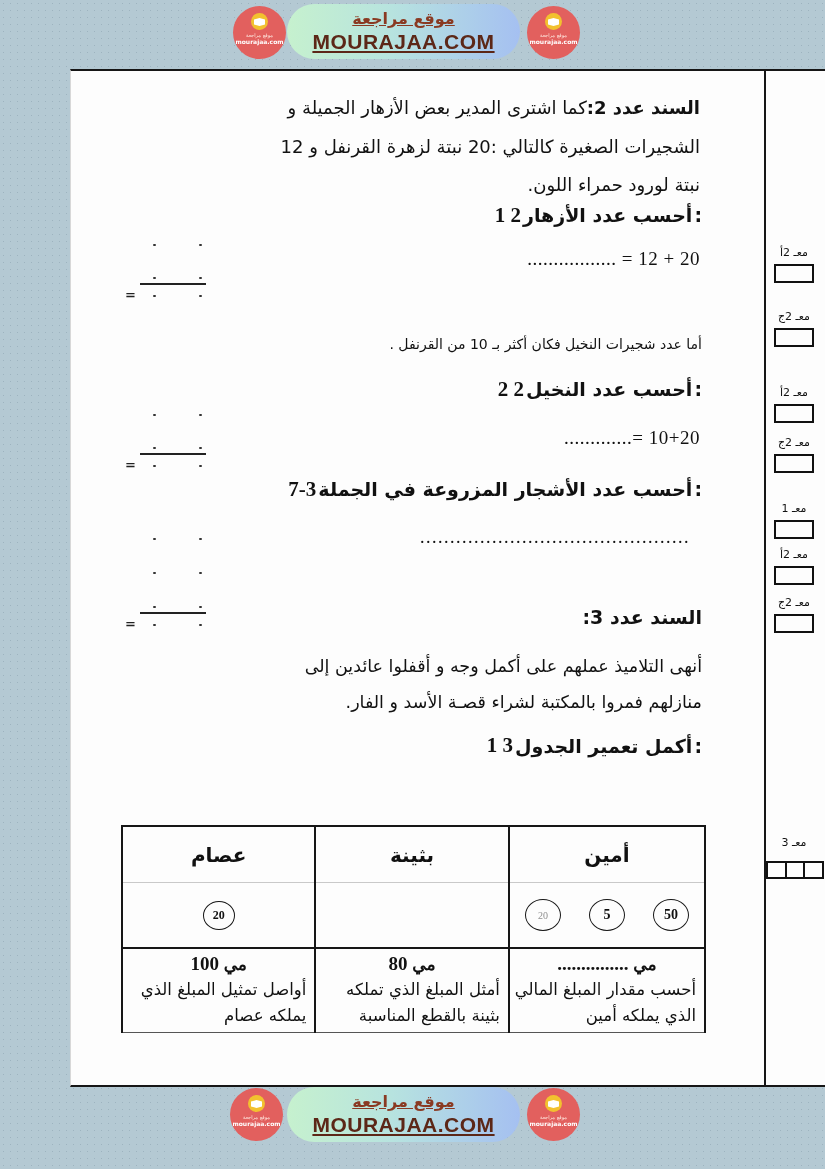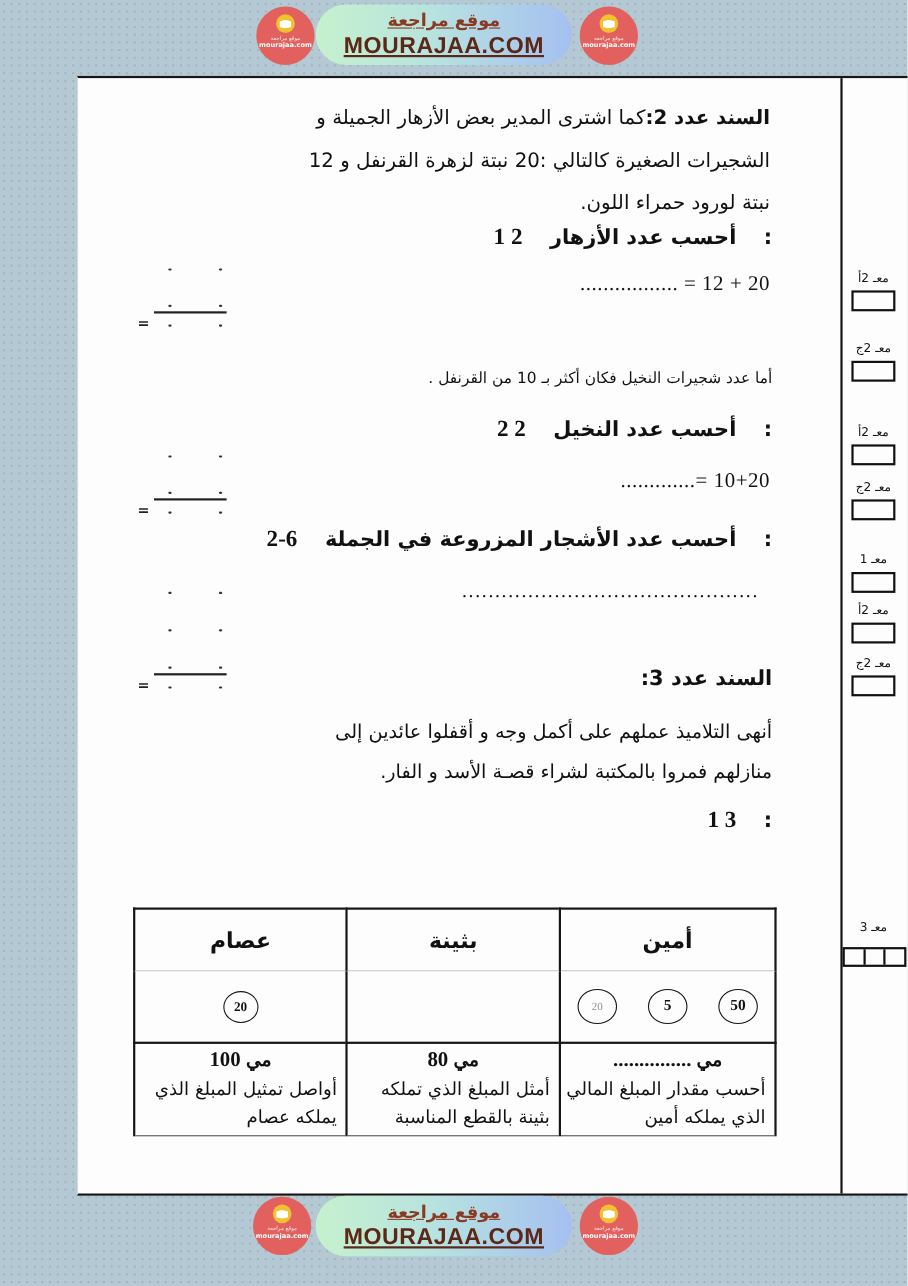--- a/index.html
+++ b/index.html
@@ -45,21 +45,21 @@
 
   
   .rtl{direction:rtl;text-align:right;}
   .para{position:absolute;font-size:18px;line-height:2.15;}
   .intro{top:18px;right:6px;width:436px;}
   .bold{font-weight:bold;}
   .sent-ama{top:264px;right:4px;width:420px;font-size:14px;line-height:1.4;position:absolute;}
   .doc3-title{top:535px;right:4px;font-size:19px;font-weight:bold;position:absolute;}
   .doc3-intro{top:578px;right:4px;width:412px;font-size:17.5px;line-height:2.05;position:absolute;}
 
-  .q-head{position:absolute;display:flex;gap:25px;align-items:baseline;font-weight:bold;direction:ltr;}
+  .q-head{position:absolute;display:flex;gap:2px;align-items:baseline;font-weight:bold;direction:ltr;}
   .q-head .num{font-family:"Liberation Serif","DejaVu Serif",serif;font-size:21px;}
   .q-head .lbl{font-size:19px;direction:rtl;}
   .q-head .cl{font-size:19px;}
   .q21{top:132px;right:4px;} .q22{top:306px;right:4px;}
   .q23{top:406px;right:4px;} .q31{top:662px;right:4px;align-items:center;}
 
   .equation{position:absolute;direction:ltr;font-family:"Liberation Serif","DejaVu Serif",serif;
     font-size:19px;letter-spacing:.5px;}
   .eq1{top:177px;right:6px;} .eq2{top:356px;right:6px;}
   .ans-dots{top:456px;right:16px;position:absolute;direction:ltr;
@@ -169,21 +169,21 @@
         </div>
       <div class="wline"></div>
       <div class="erow">
           <span class="eqs">=</span>
           <i class="d d1"></i>
           <i class="d d2"></i>
         </div>
     </div>
 
     <div class="q-head q23">
-      <span class="num">2-6</span>
+      <span class="num">7-3</span>
       <span class="lbl">أحسب عدد الأشجار المزروعة في الجملة</span>
       <span class="cl">:</span>
     </div>
     <div class="ans-dots">.............................................</div>
 
     <div class="ws ws3">
       <div class="drow">
           <i class="d d1"></i>
           <i class="d d2"></i>
         </div>
@@ -201,20 +201,21 @@
           <i class="d d1"></i>
           <i class="d d2"></i>
         </div>
     </div>
 
     <div class="doc3-title rtl">السند عدد 3:</div>
     <div class="doc3-intro rtl">أنهى التلاميذ عملهم على أكمل وجه و أقفلوا عائدين إلى منازلهم فمروا بالمكتبة لشراء قصـة الأسد و الفار.</div>
 
     <div class="q-head q31">
       <span class="num">1 3</span>
+      <span class="lbl">أكمل تعمير الجدول</span>
       <span class="cl">:</span>
     </div>
 
     <table class="tbl">
       <tbody>
           <tr class="hrow">
         <td>أمين</td>
         <td>بثينة</td>
         <td>عصام</td>
       </tr>

